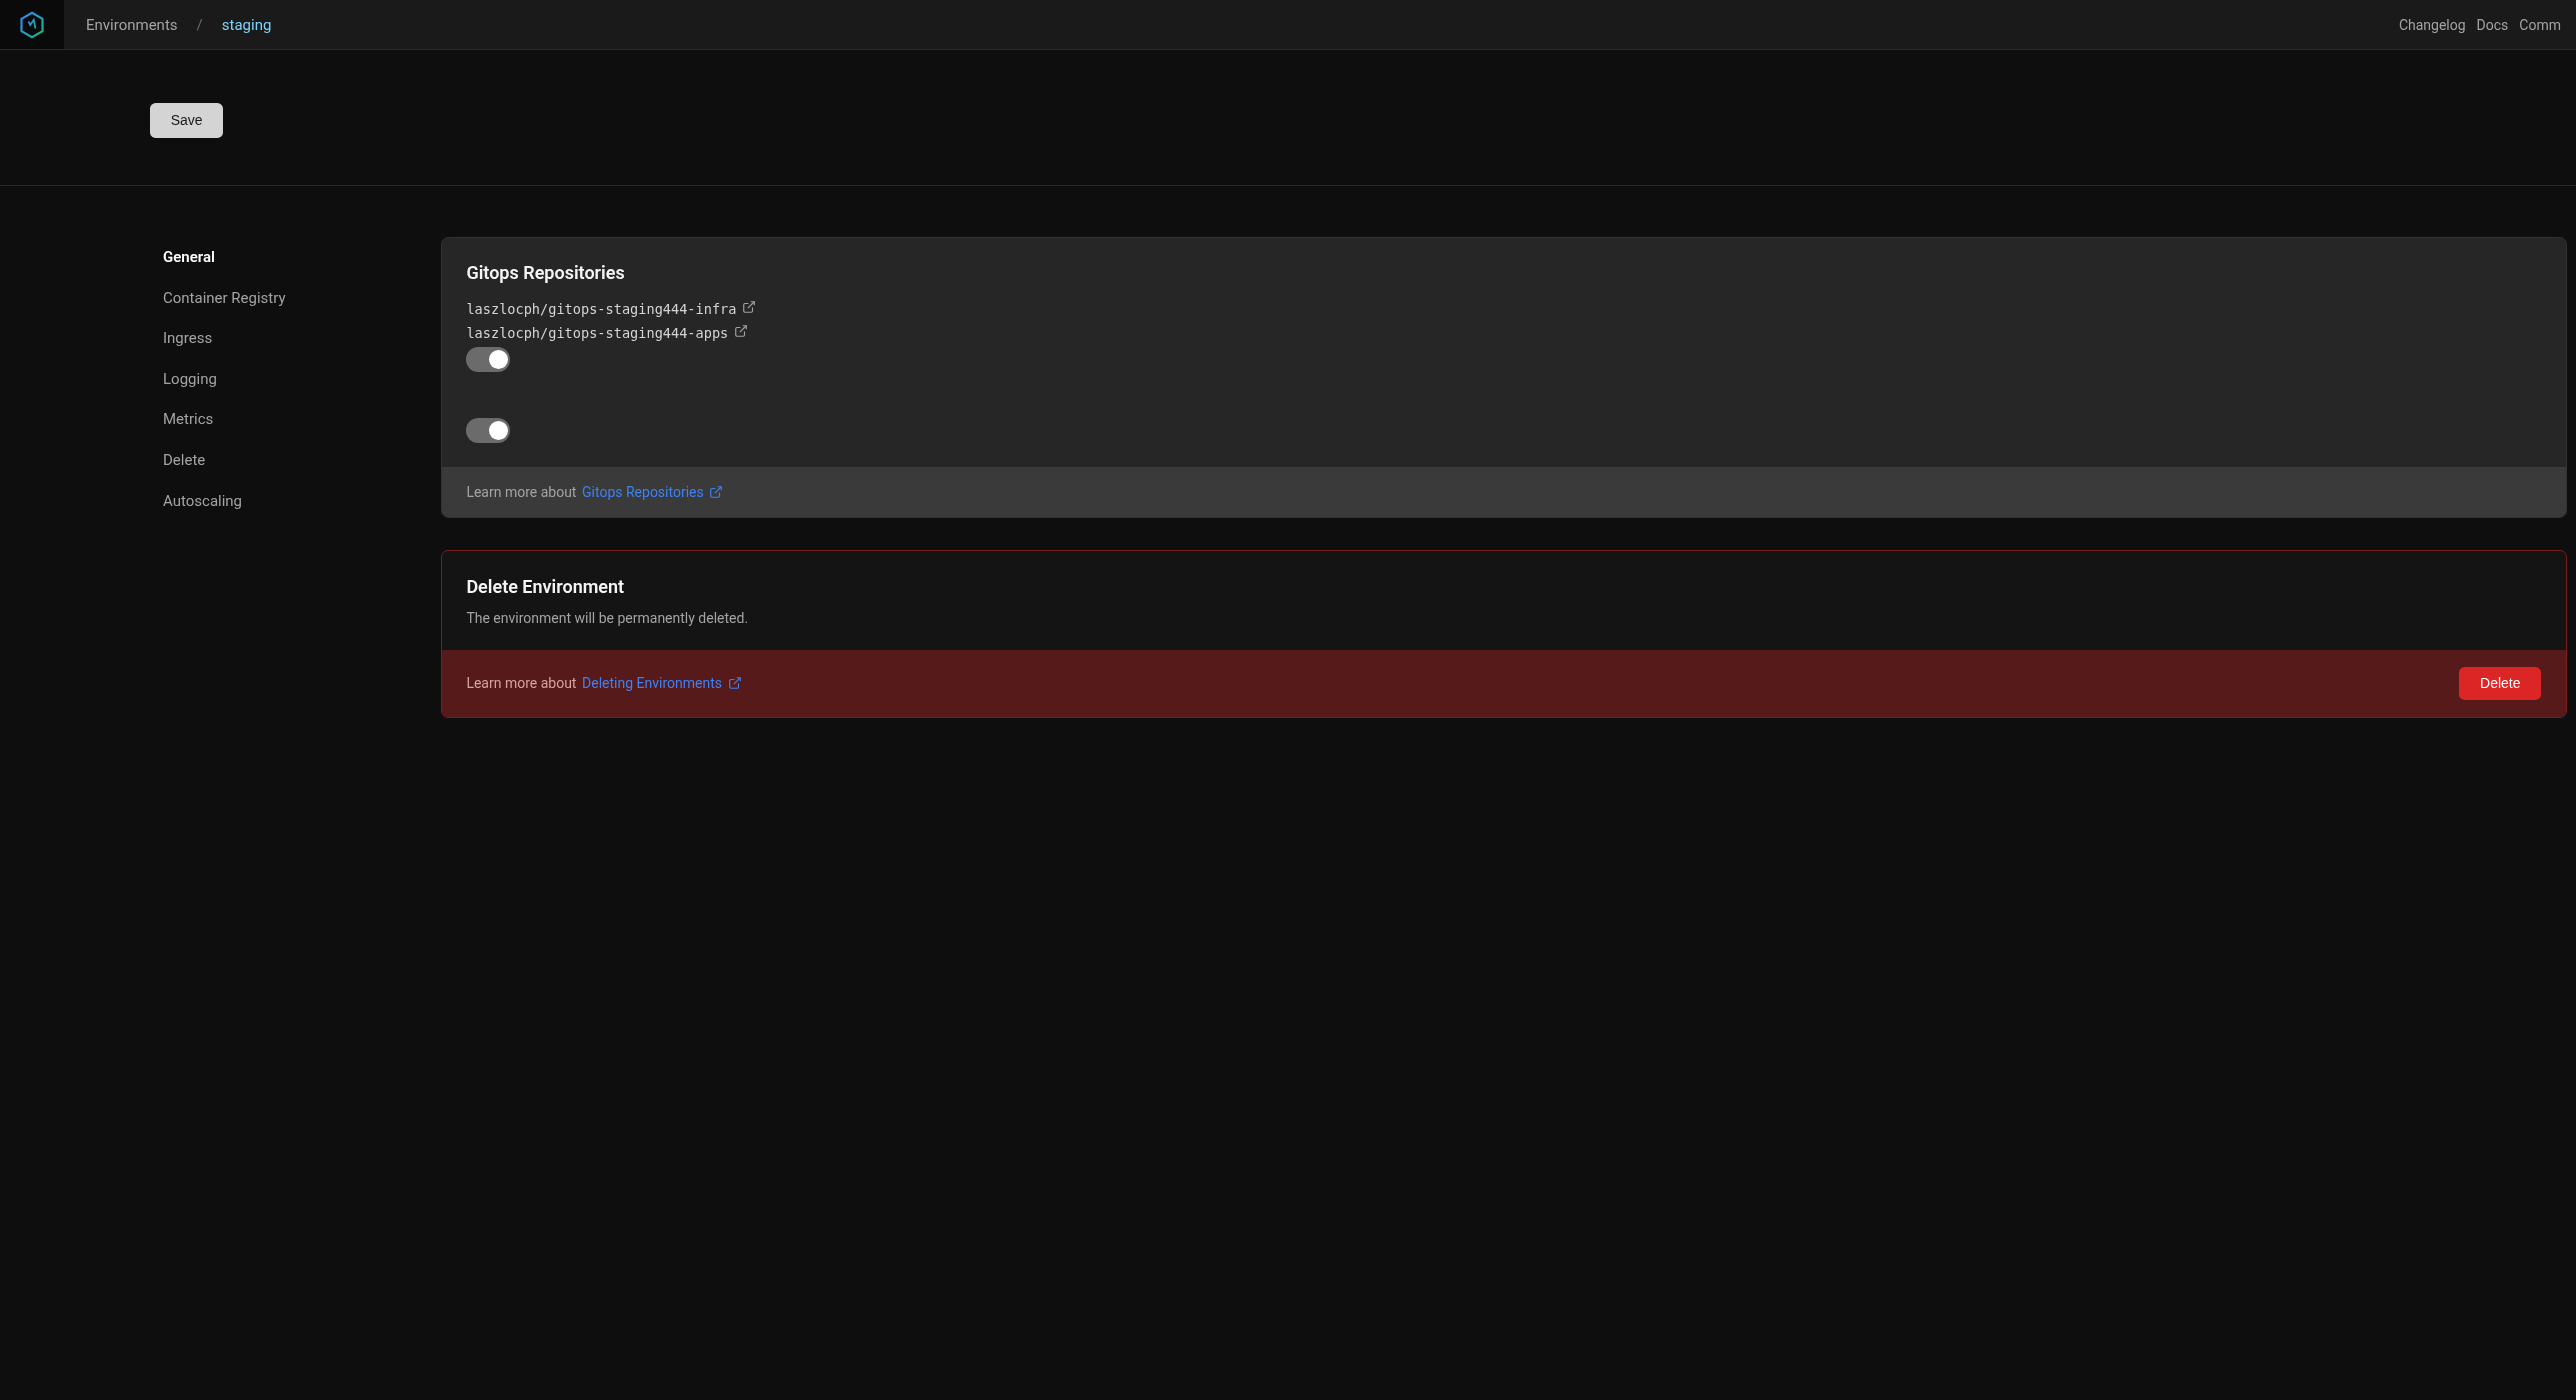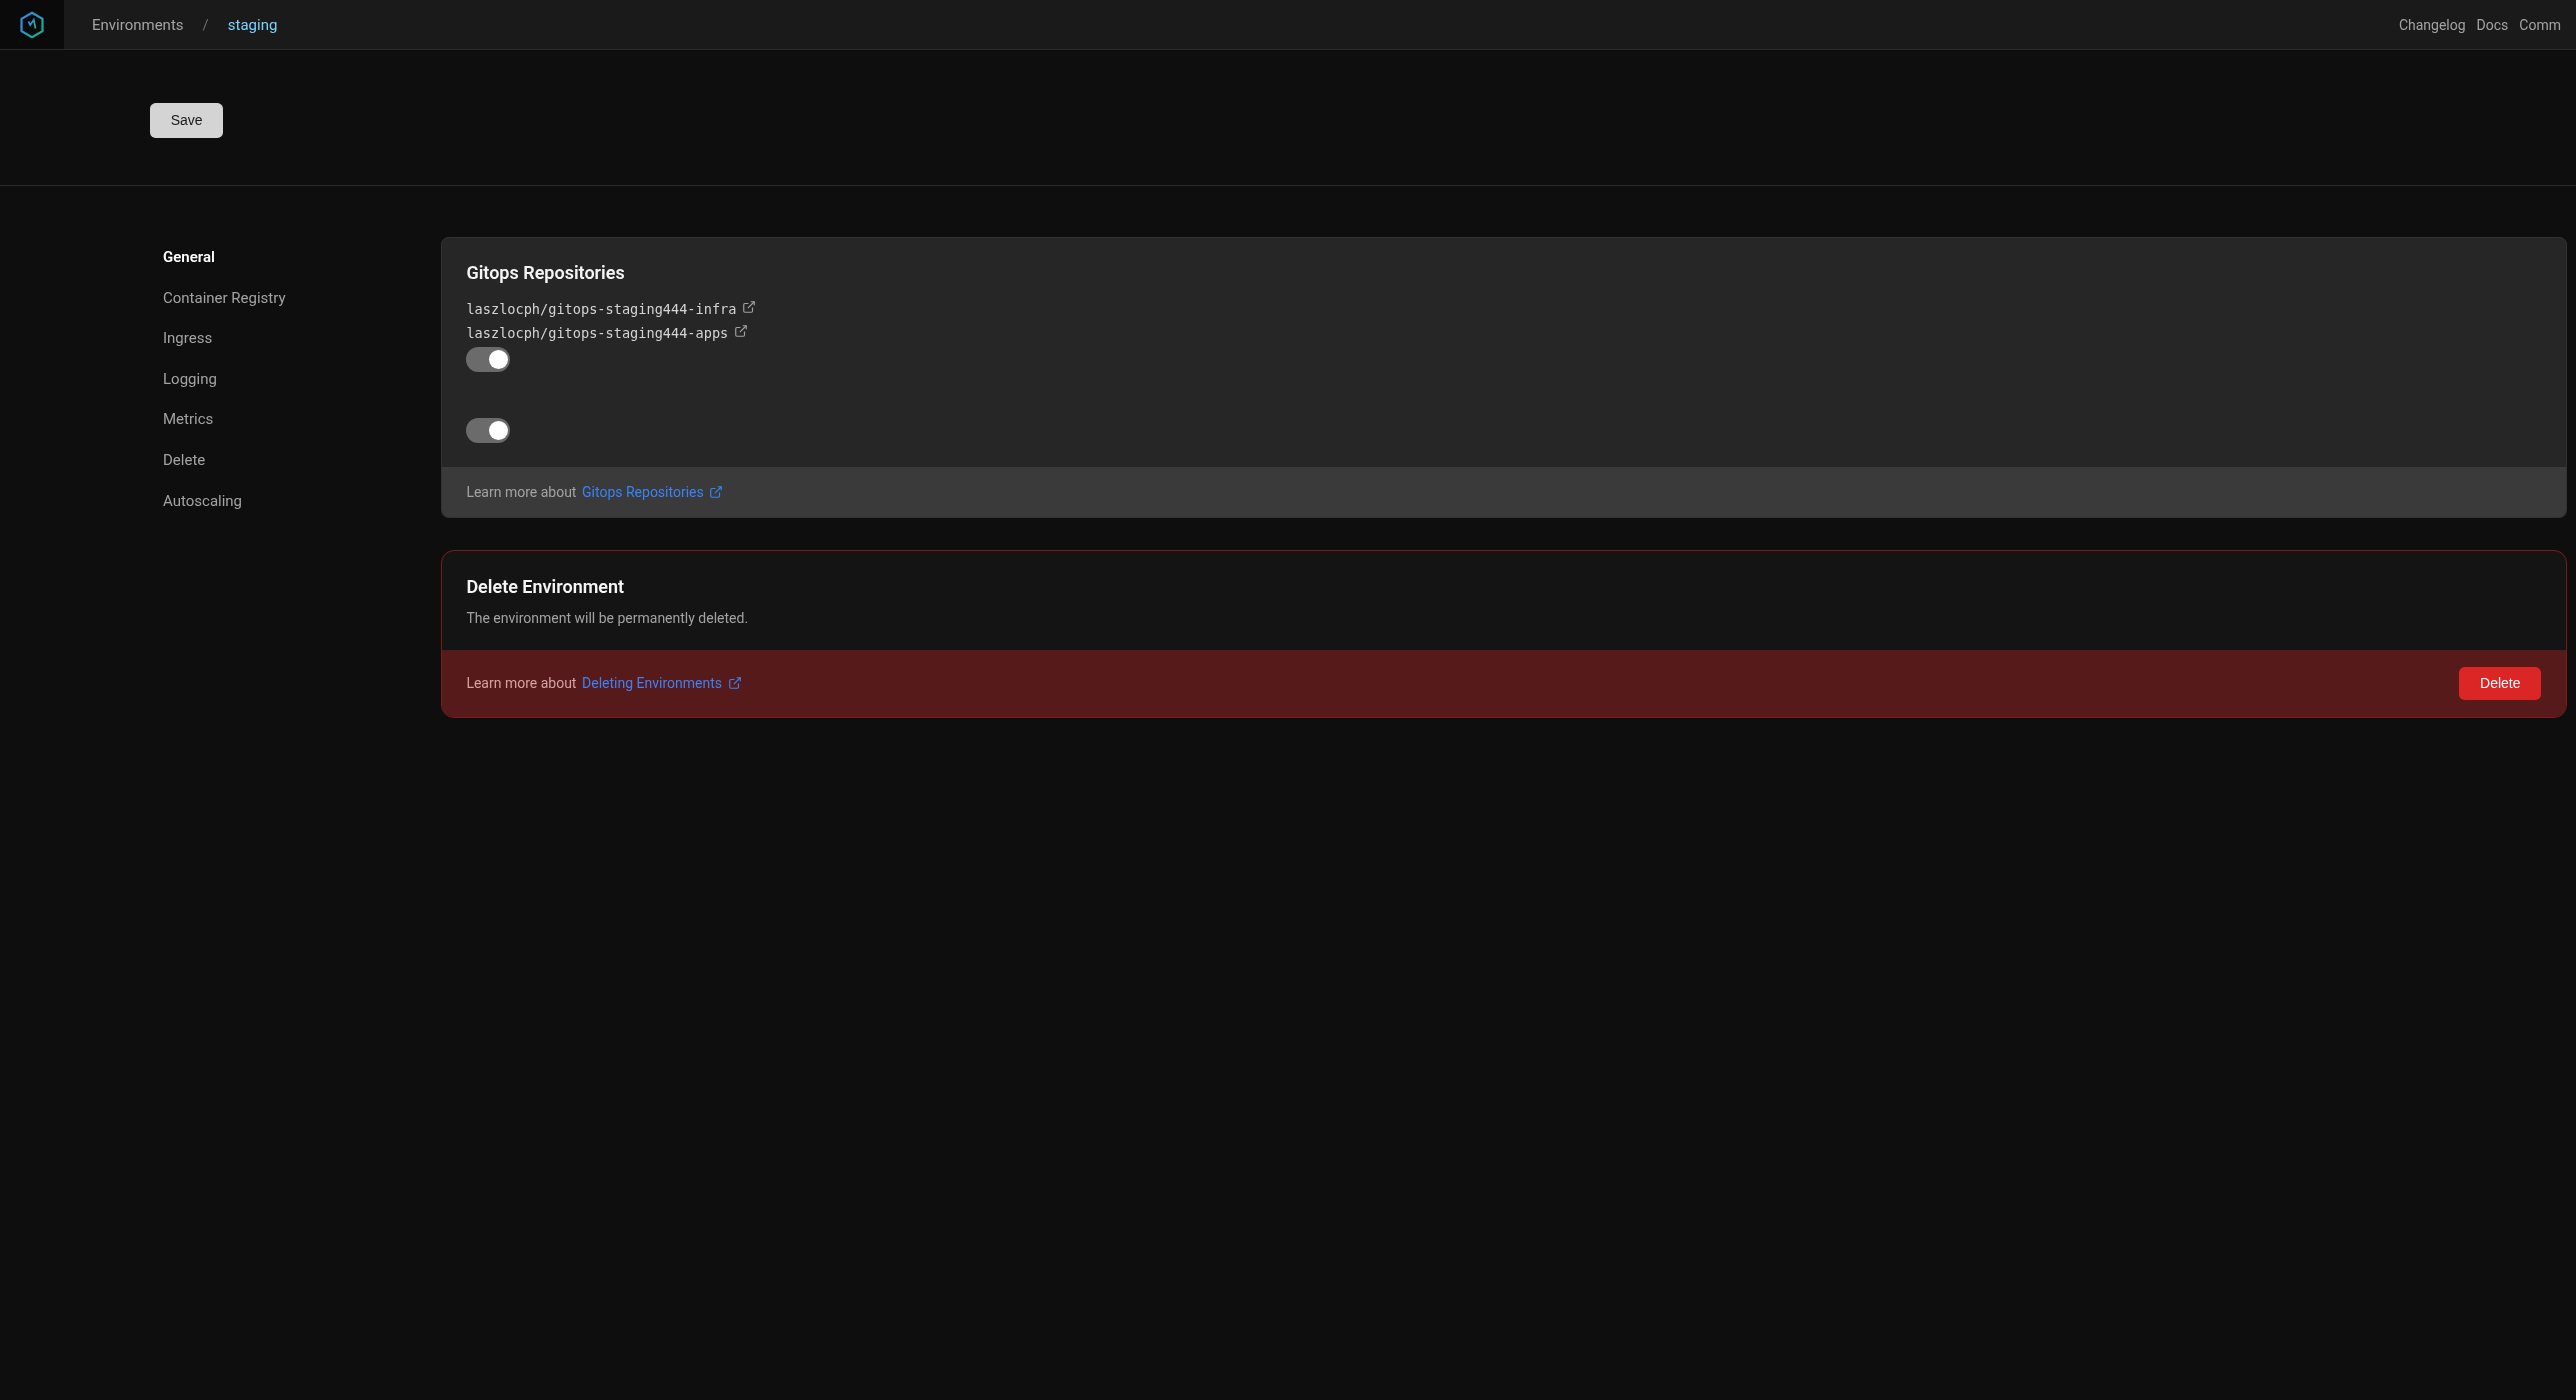--- a/index.html
+++ b/index.html
@@ -42,21 +42,21 @@
 
     .logo {
       width: 28px;
       height: 28px;
     }
 
     .breadcrumb {
       display: flex;
       align-items: center;
       gap: 19px;
-      padding-left: 28px;
+      padding-left: 22px;
       font-size: 15px;
     }
 
     .breadcrumb-link {
       color: #a3a3a3;
       cursor: pointer;
     }
 
     .breadcrumb-sep {
       color: #6b6b6b;
@@ -238,21 +238,21 @@
       gap: 5.6px;
       cursor: pointer;
     }
 
     .card-footer-link .ext-icon {
       stroke: #3b82f6;
     }
 
     .delete-card {
       border: 0.9px solid #7c1d1d;
-      border-radius: 13px;
+      border-radius: 7px;
       overflow: hidden;
       background-color: #141414;
     }
 
     .delete-body {
       padding: 24.4px;
     }
 
     .delete-title {
       font-size: 18px;

